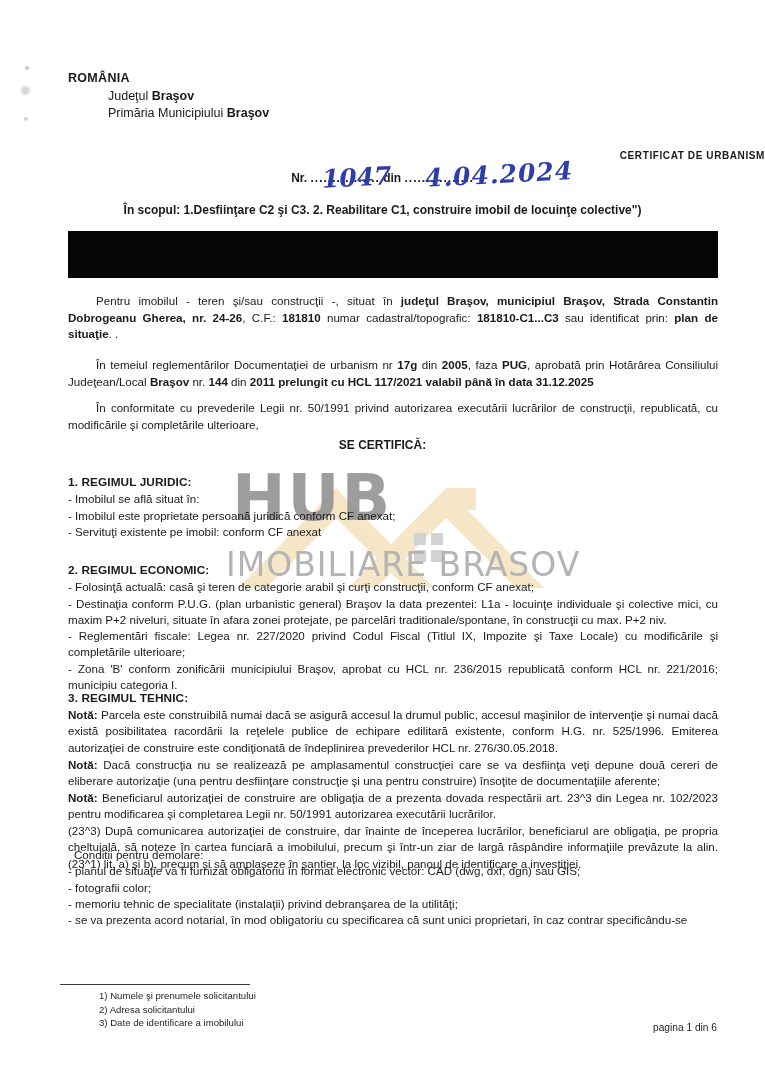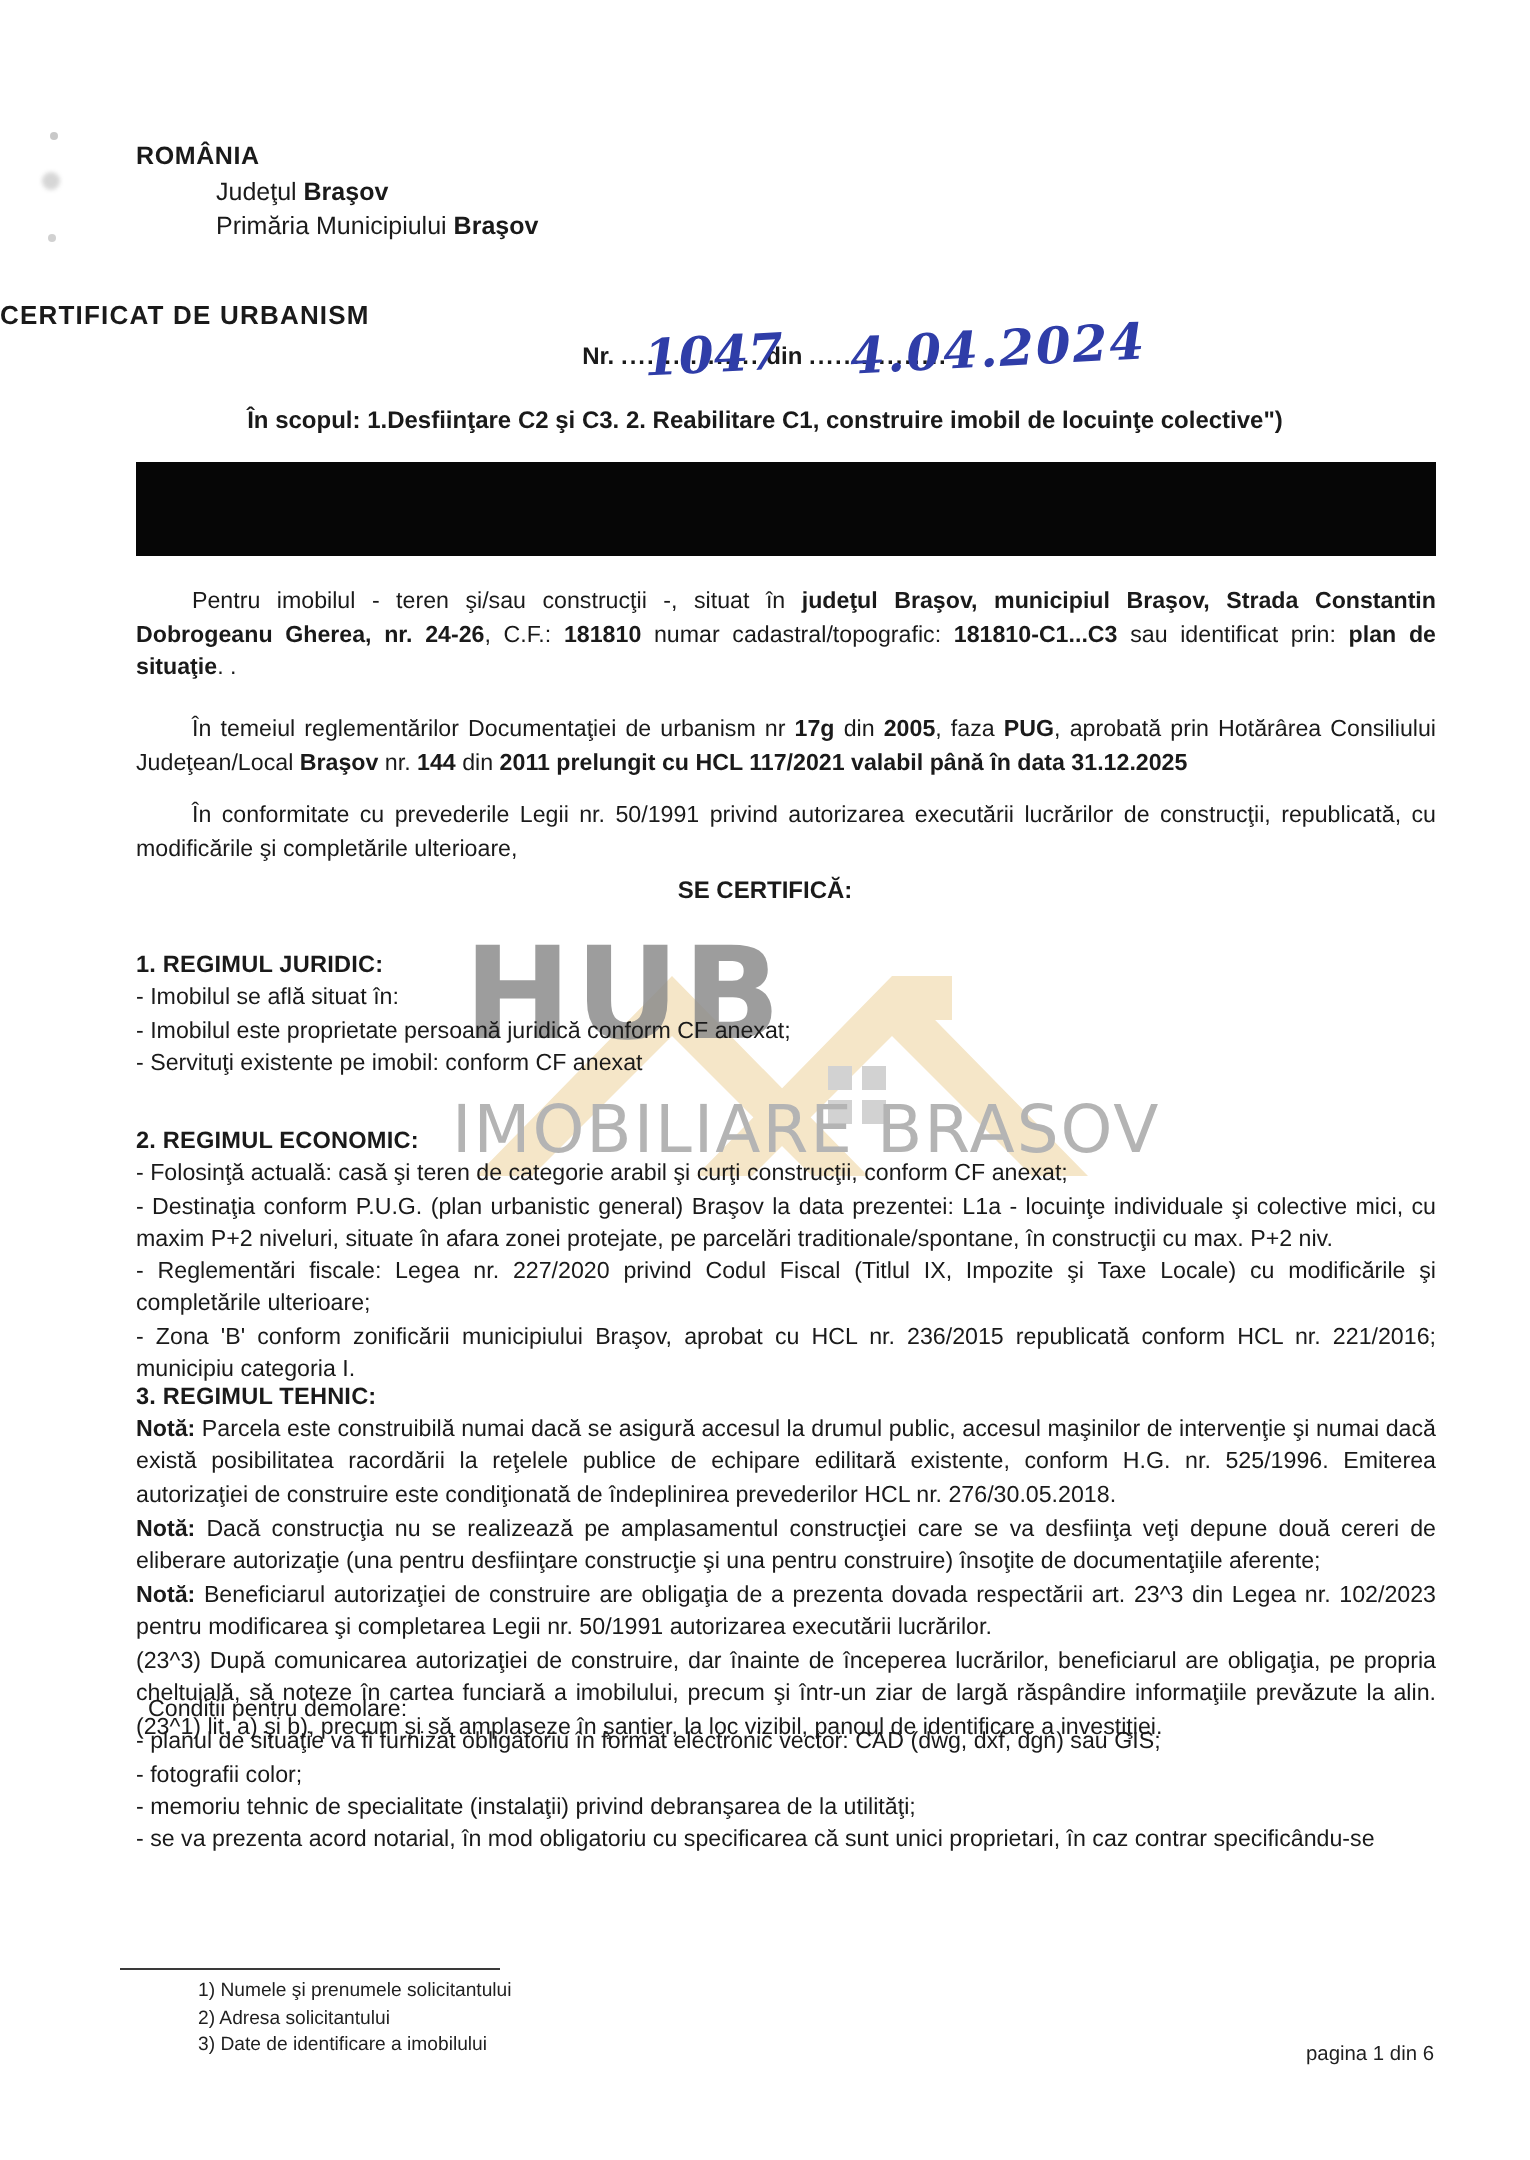--- a/index.html
+++ b/index.html
@@ -45,22 +45,22 @@
   .wm-grid i:nth-child(3){left:0;top:17px;}
   .wm-grid i:nth-child(4){left:17px;top:17px;}
 
   
   .header{position:absolute;left:68px;top:70px;font-size:12.5px;line-height:17.5px;}
   .header .l1{font-weight:700;letter-spacing:.3px;}
   .header .l2,.header .l3{font-weight:400;margin-left:40px;}
   .header b{font-weight:700;}
 
   .title{
-    position:absolute;left:0;right:0;top:150px;text-align:left;
-    font-size:13px;font-weight:700;letter-spacing:.6px;
+    position:absolute;left:0;right:0;top:150px;text-align:right;
+    font-size:10px;font-weight:700;letter-spacing:.6px;
   }
   .nrline{
     position:absolute;left:0;right:0;top:171px;text-align:center;
     font-size:12px;font-weight:700;
   }
   .nrline .dots{font-weight:700;letter-spacing:1px;}
   .hand{
     position:absolute;
     font-family:"DejaVu Serif", serif;
     color:#2f3da8;font-size:25px;font-style:italic;font-weight:600;

